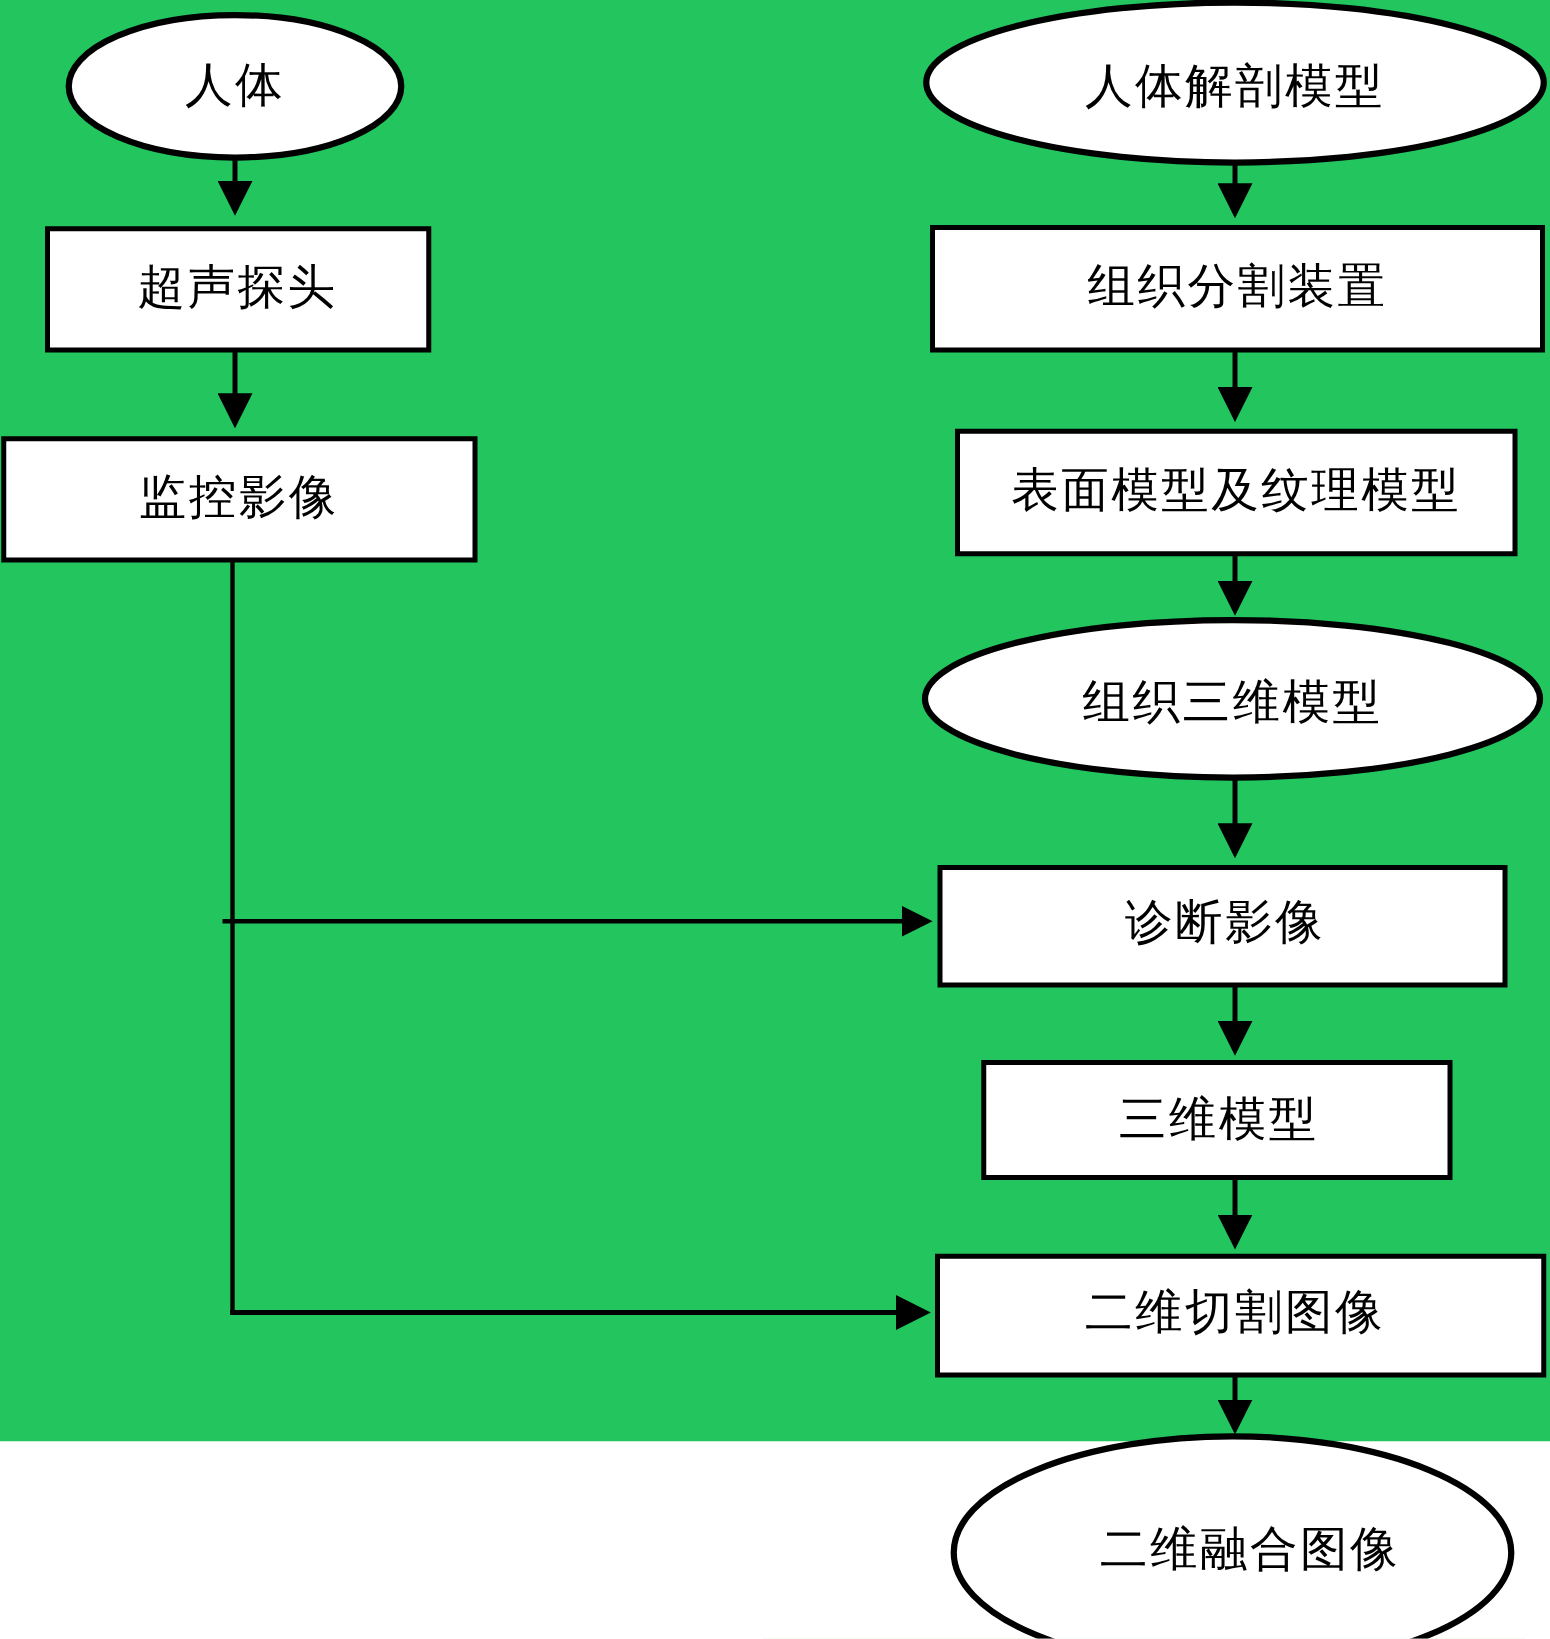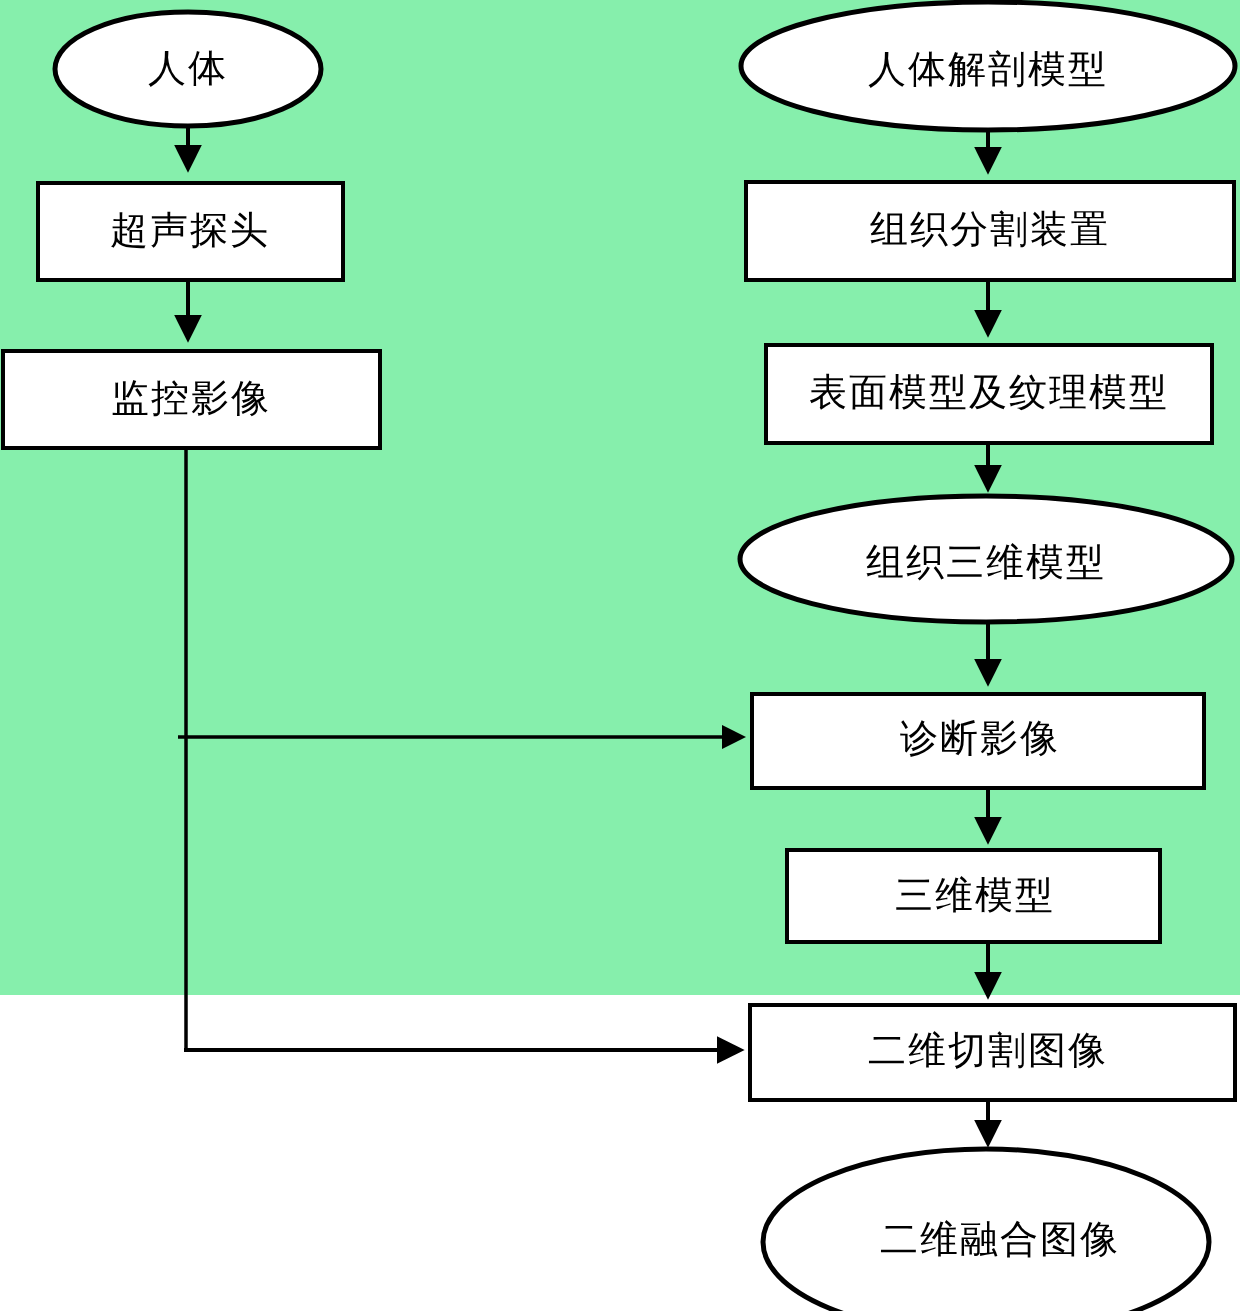--- a/index.html
+++ b/index.html
@@ -9,22 +9,22 @@
   }
   body {
     width: 1240px;
     height: 1311px;
     overflow: hidden;
     font-family: "Liberation Serif", "DejaVu Serif", serif;
   }
   #flowchart-root {
     position: relative;
     width: 1240px;
-    height: 995px;
-    background: #86efac;
+    height: 1153px;
+    background: #22c55e;
   }
   svg.diagram {
     display: block;
     width: 1240px;
     height: 1311px;
   }
   .node-shape {
     fill: #ffffff;
     stroke: #000000;
     stroke-width: 4;

